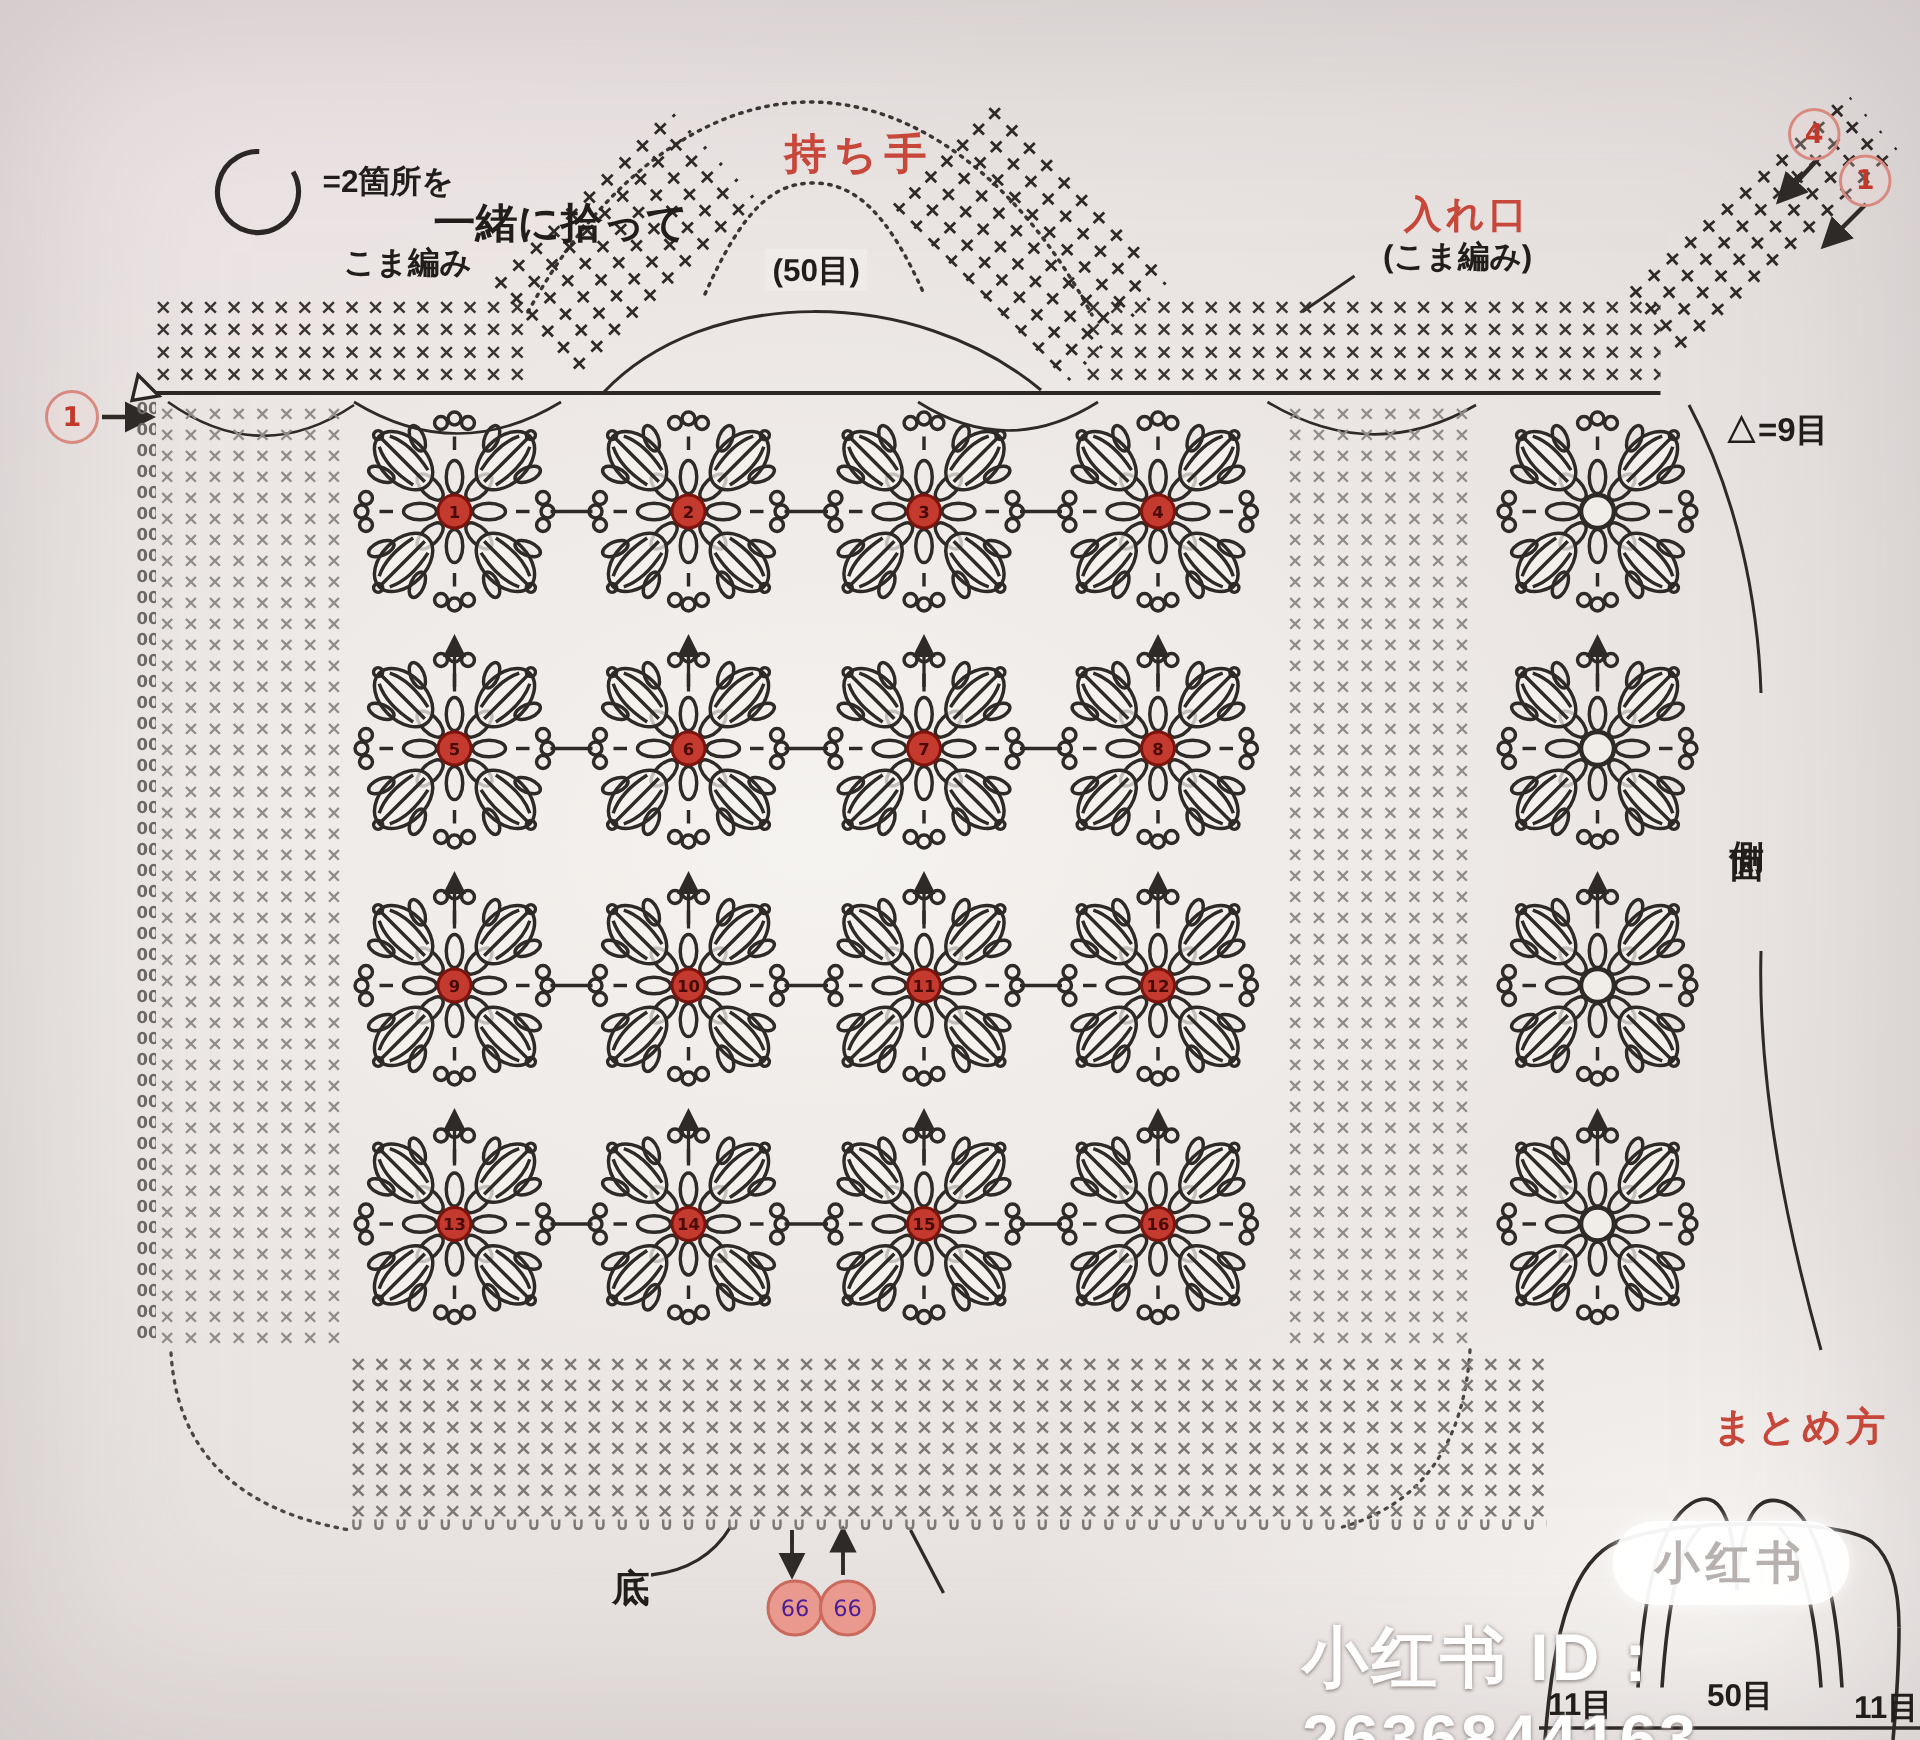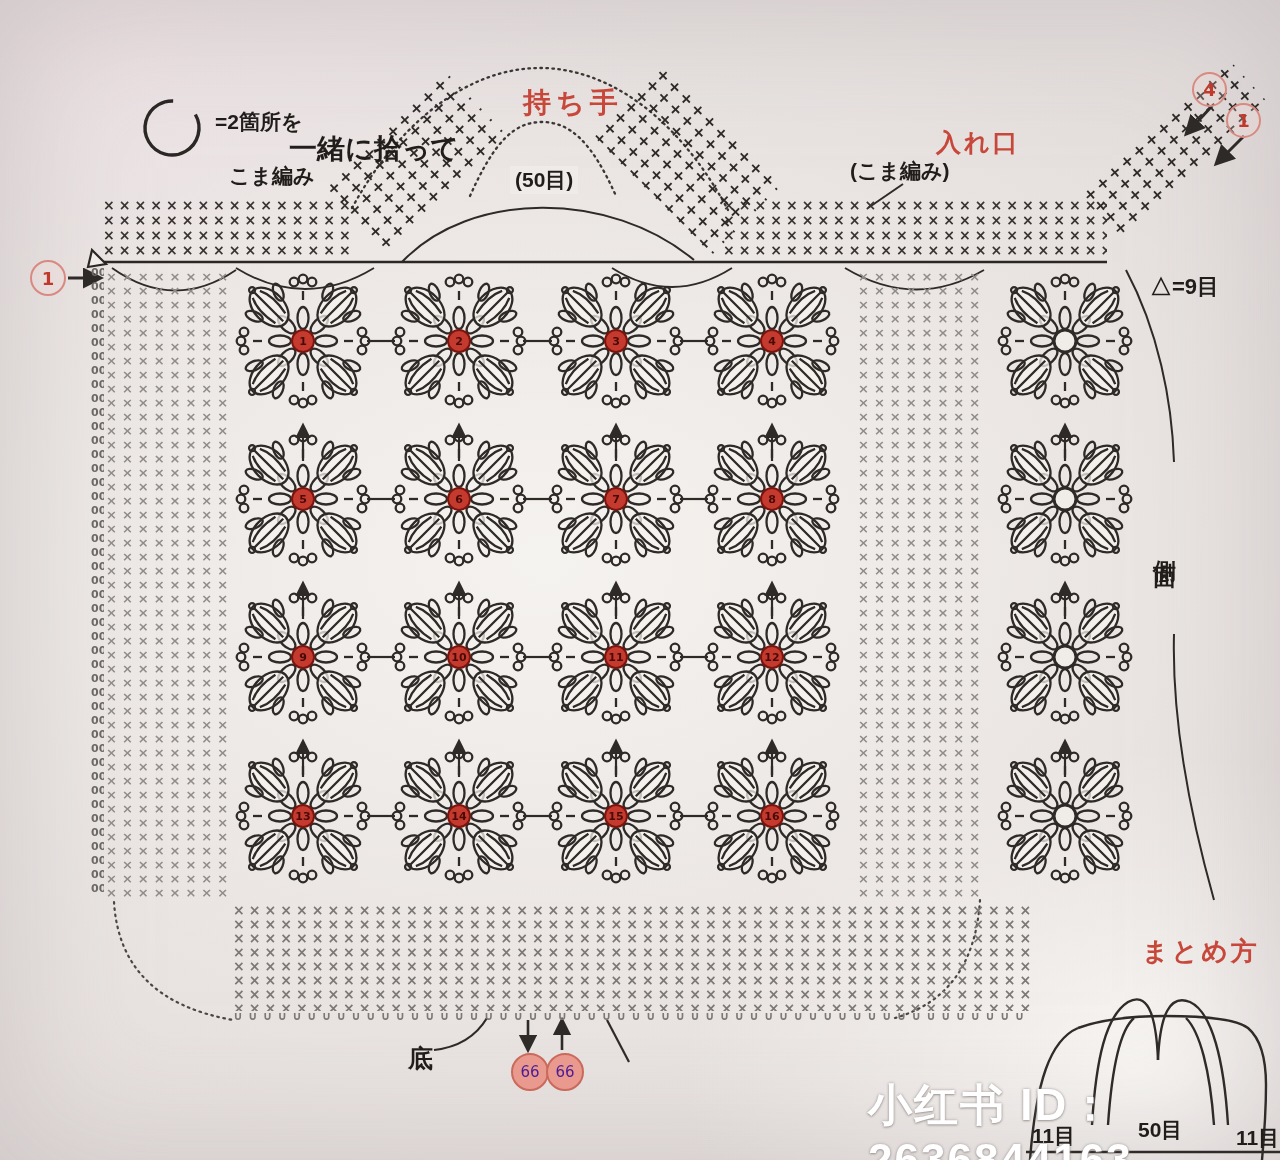--- a/index.html
+++ b/index.html
@@ -456,33 +456,34 @@
 
 
   <div class="t bold" style="left:215px;top:108px;font-size:21px;line-height:27px;">=2箇所を</div>
   <div class="t bold" style="left:245px;top:135px;font-size:28px;line-height:27px;margin-left:44px;">一緒に拾って</div>
   <div class="t bold" style="left:229px;top:162px;font-size:21px;line-height:27px;">こま編み</div>
 
   <div class="t red bold" style="left:503px;top:84px;font-size:28px;letter-spacing:5px;">持ち手</div>
   <div class="t bold chip" style="left:510px;top:166px;font-size:21px;">(50目)</div>
 
   <div class="t red bold" style="left:916px;top:126px;font-size:25px;letter-spacing:3px;">入れ口</div>
-  <div class="t bold" style="left:850px;top:157px;font-size:21px;">(こま編み)</div>
+  <div class="t bold" style="left:922px;top:157px;font-size:21px;">(こま編み)</div>
 
   <div class="t bold" style="left:1150px;top:272px;font-size:22px;">△=9目</div>
   <div class="t bold vtext" style="left:1150px;top:542px;font-size:23px;">側面</div>
 
   <div class="t bold" style="left:408px;top:1042px;font-size:25px;">底</div>
   <div class="t red bold" style="left:1122px;top:934px;font-size:26px;letter-spacing:3px;">まとめ方</div>
 
   <div class="t bold" style="left:1032px;top:1122px;font-size:21px;">11目</div>
   <div class="t bold" style="left:1138px;top:1116px;font-size:21px;">50目</div>
   <div class="t bold" style="left:1236px;top:1124px;font-size:21px;">11目</div>
 
   <div class="circ-outline" style="left:30px;top:260px;width:32px;height:32px;font-size:18px;">1</div>
   <div class="circ-outline" style="left:1192px;top:72px;width:31px;height:31px;font-size:18px;">4</div>
   <div class="circ-outline" style="left:1226px;top:103px;width:31px;height:31px;font-size:18px;">1</div>
   <div class="circ-filled" style="left:511px;top:1053px;width:34px;height:34px;font-size:15px;">66</div>
   <div class="circ-filled" style="left:546px;top:1053px;width:34px;height:34px;font-size:15px;">66</div>
 
+  <div class="wm-pill" style="left:1075px;top:1014px;width:158px;height:56px;font-size:30px;">小红书</div>
   <div class="t wm-id" style="left:868px;top:1076px;font-size:44px;">小红书 ID：2636844163</div>
 
 </div>
 
 </body></html>

